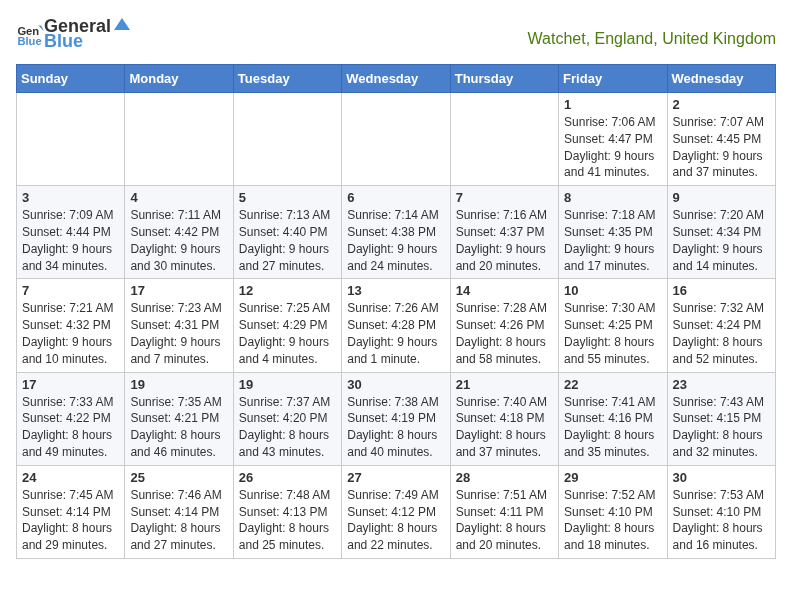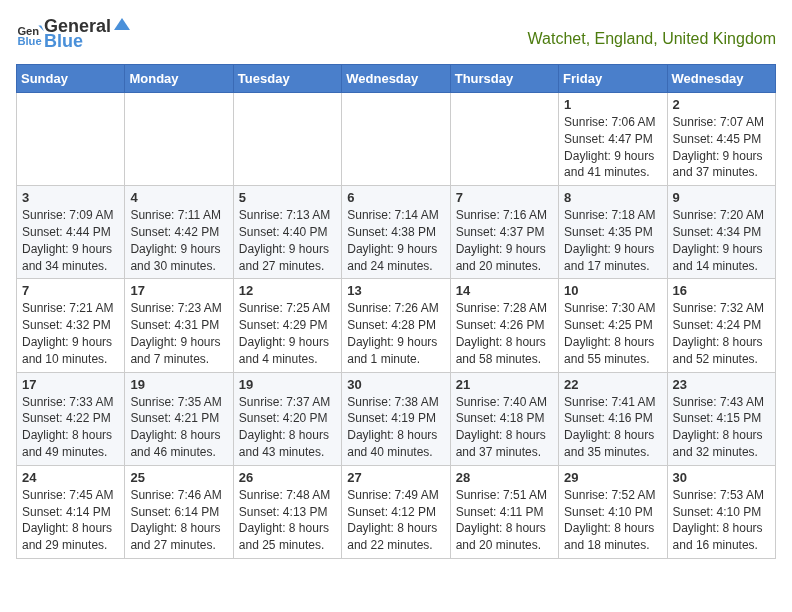--- a/index.html
+++ b/index.html
@@ -282,21 +282,21 @@
       <tr>
         <td>
           <span class="day-number">24</span>
           <div class="day-info">Sunrise: 7:45 AM
 Sunset: 4:14 PM
 Daylight: 8 hours and 29 minutes.</div>
         </td>
         <td>
           <span class="day-number">25</span>
           <div class="day-info">Sunrise: 7:46 AM
-Sunset: 6:14 PM
+Sunset: 4:14 PM
 Daylight: 8 hours and 27 minutes.</div>
         </td>
         <td>
           <span class="day-number">26</span>
           <div class="day-info">Sunrise: 7:48 AM
 Sunset: 4:13 PM
 Daylight: 8 hours and 25 minutes.</div>
         </td>
         <td>
           <span class="day-number">27</span>

